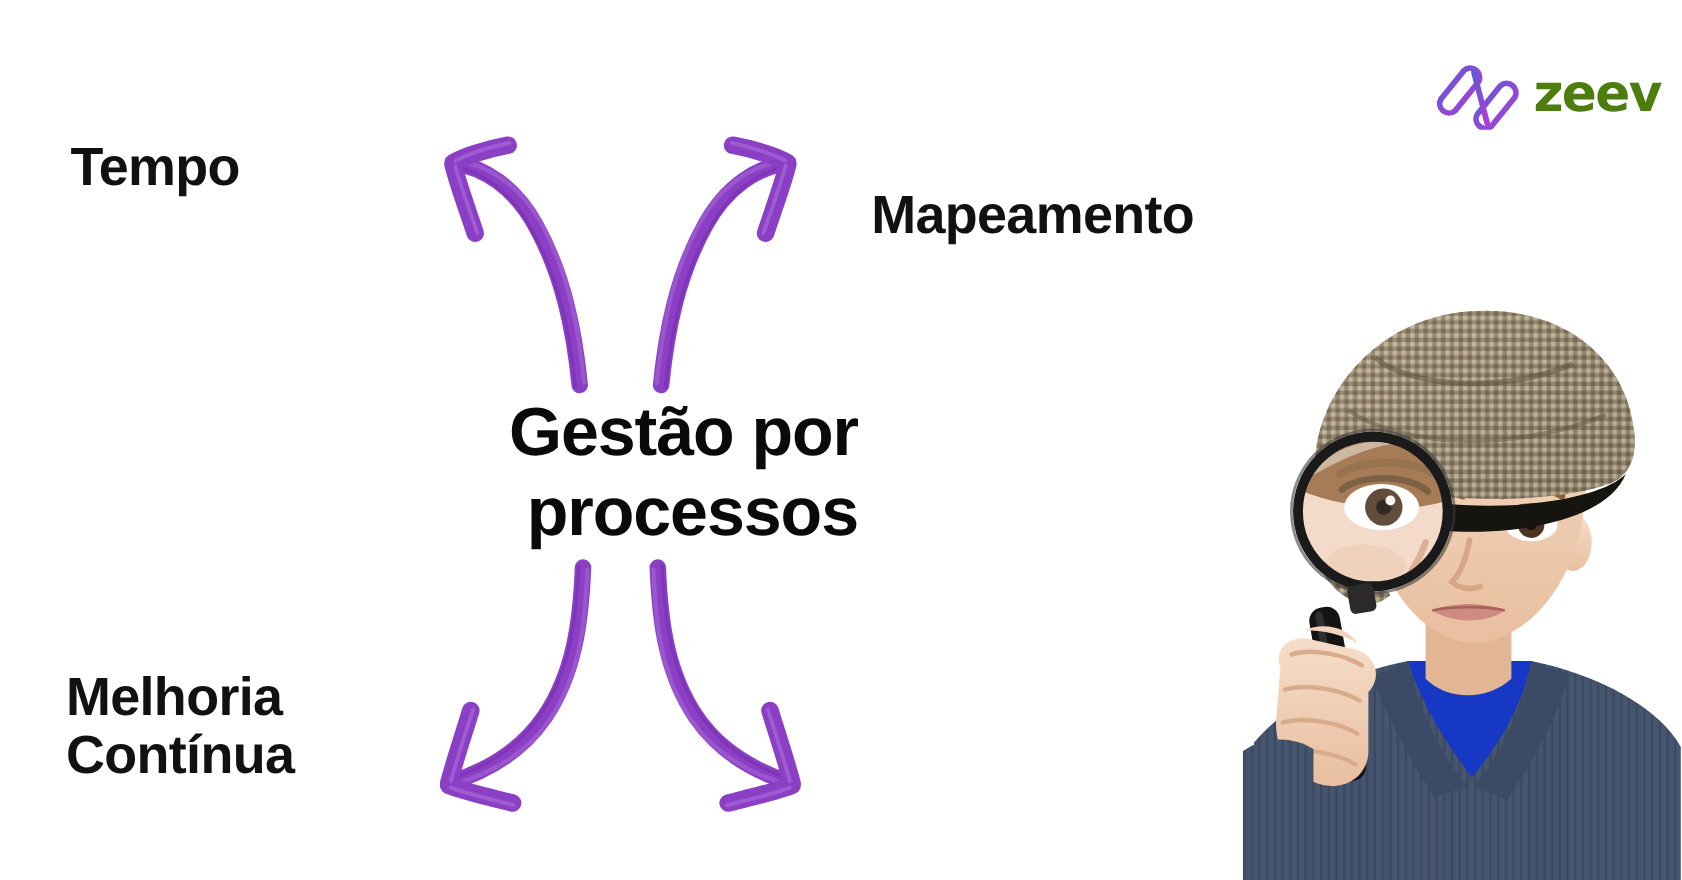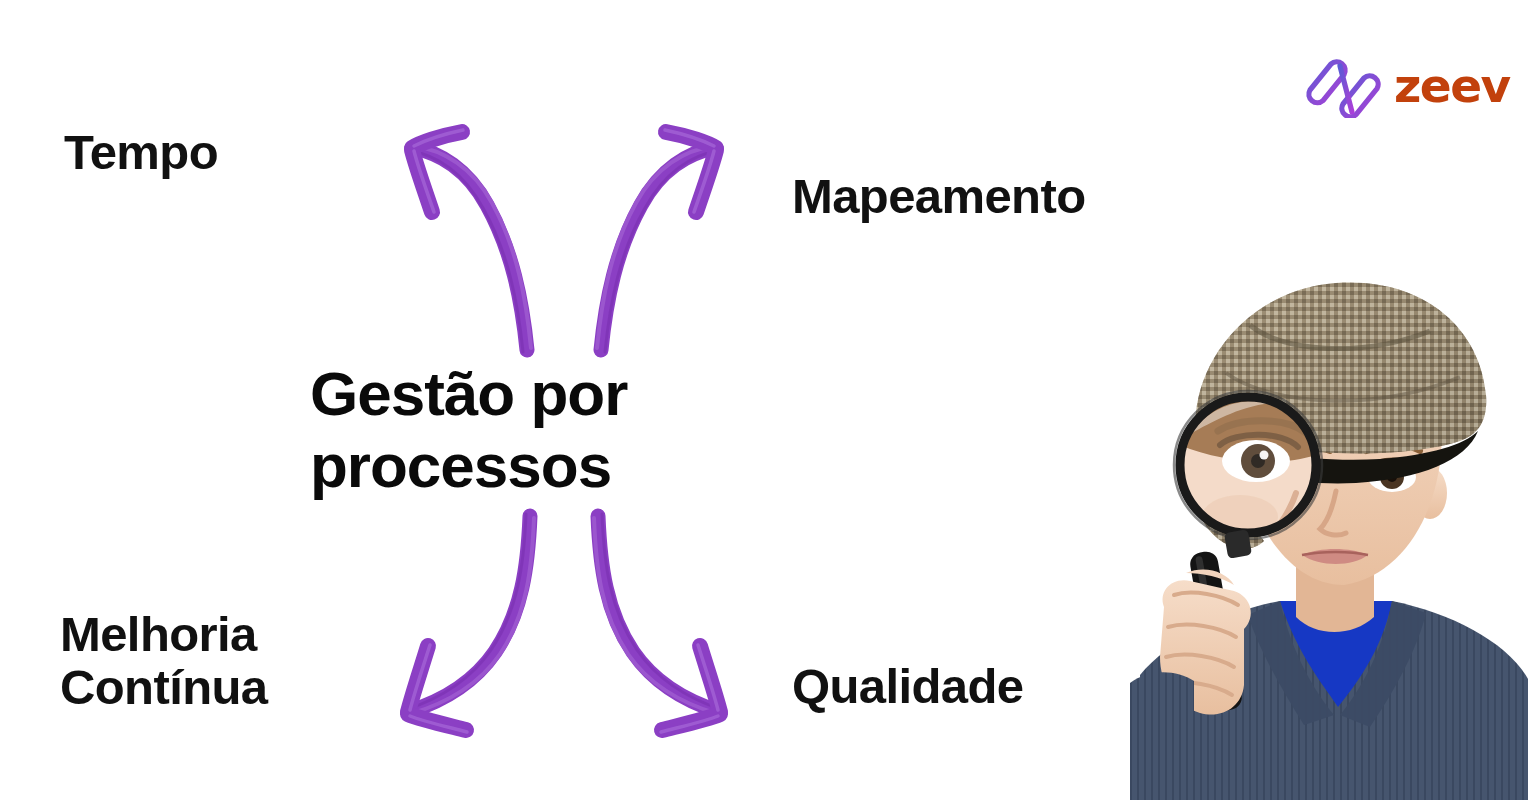--- a/index.html
+++ b/index.html
@@ -25,21 +25,21 @@
     left: 1300px;
     display: flex;
     align-items: center;
     gap: 10px;
   }
   .brand-mark { width: 84px; height: 66px; display: block; }
   .brand-word {
     font-size: 47px;
     font-weight: 700;
     letter-spacing: -1.5px;
-    color: #c2410c;
+    color: #4d7c0f;
     line-height: 1;
     font-family: "DejaVu Sans", sans-serif;
   }
 
   
   .label {
     position: absolute;
     color: #111111;
     font-weight: 700;
     font-size: 49px;
@@ -53,21 +53,21 @@
   #label-mapeamento   { left: 792px; top: 126px; margin-top: 44px; }
   #label-melhoria     { left: 60px;  top: 608px; width: 280px; text-align: left; }
   #label-qualidade    { left: 792px; top: 660px; }
 
   
   #center-title {
     position: absolute;
     left: 310px;
     top: 358px;
     width: 470px;
-    text-align: left;
+    text-align: right;
     color: #0a0a0a;
     font-weight: 700;
     font-size: 62px;
     line-height: 1.16;
     letter-spacing: -1px;
     white-space: pre-line;
     font-family: "Liberation Sans", sans-serif;
   }
 
   
@@ -171,21 +171,20 @@
       </g>
     <g>
         <use href="#brush-down-right"></use>
       </g>
   </svg>
 
   <div class="label" id="label-tempo">Tempo</div>
   <div class="label" id="label-mapeamento">Mapeamento</div>
   <div class="label" id="label-melhoria">Melhoria
 Contínua</div>
-  <div class="label" id="label-qualidade">Qualidade</div>
 
   <div id="center-title">Gestão por
 processos</div>
 
   <div id="photo">
     <svg viewBox="0 0 400 546">
       <defs>
         <clipPath id="lensClip">
             <circle cx="118" cy="210" r="68"></circle>
           </clipPath>

